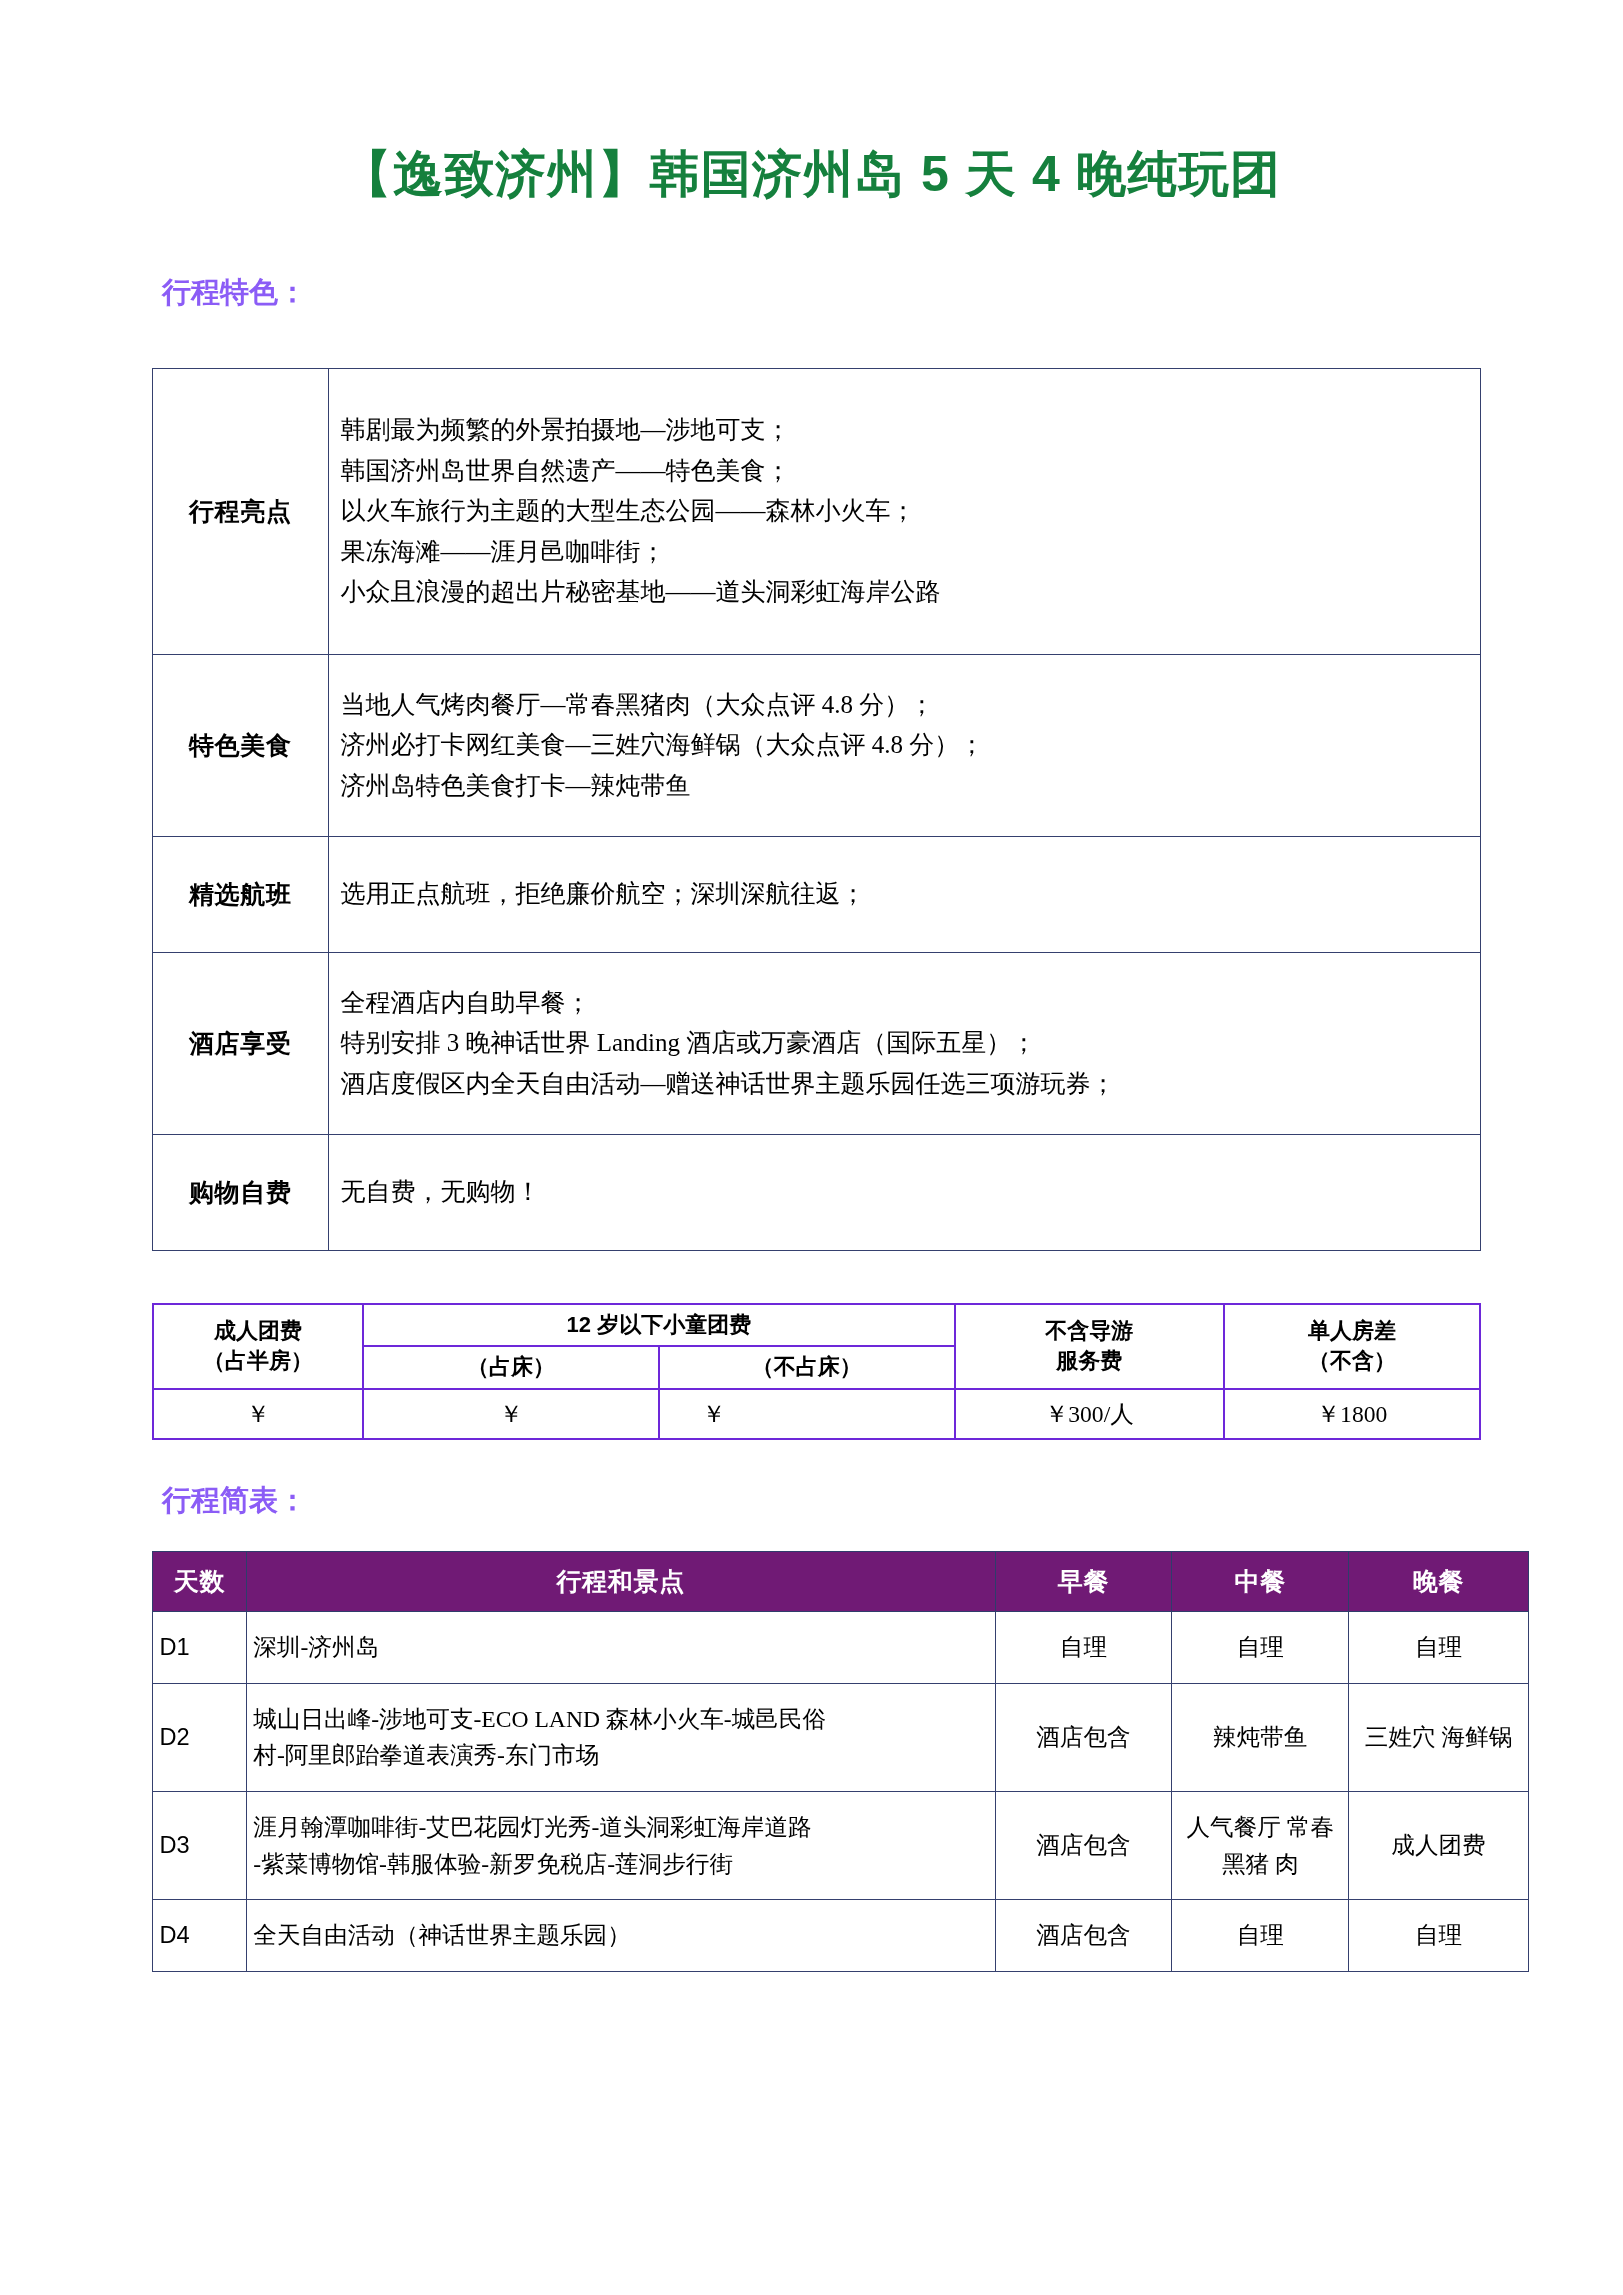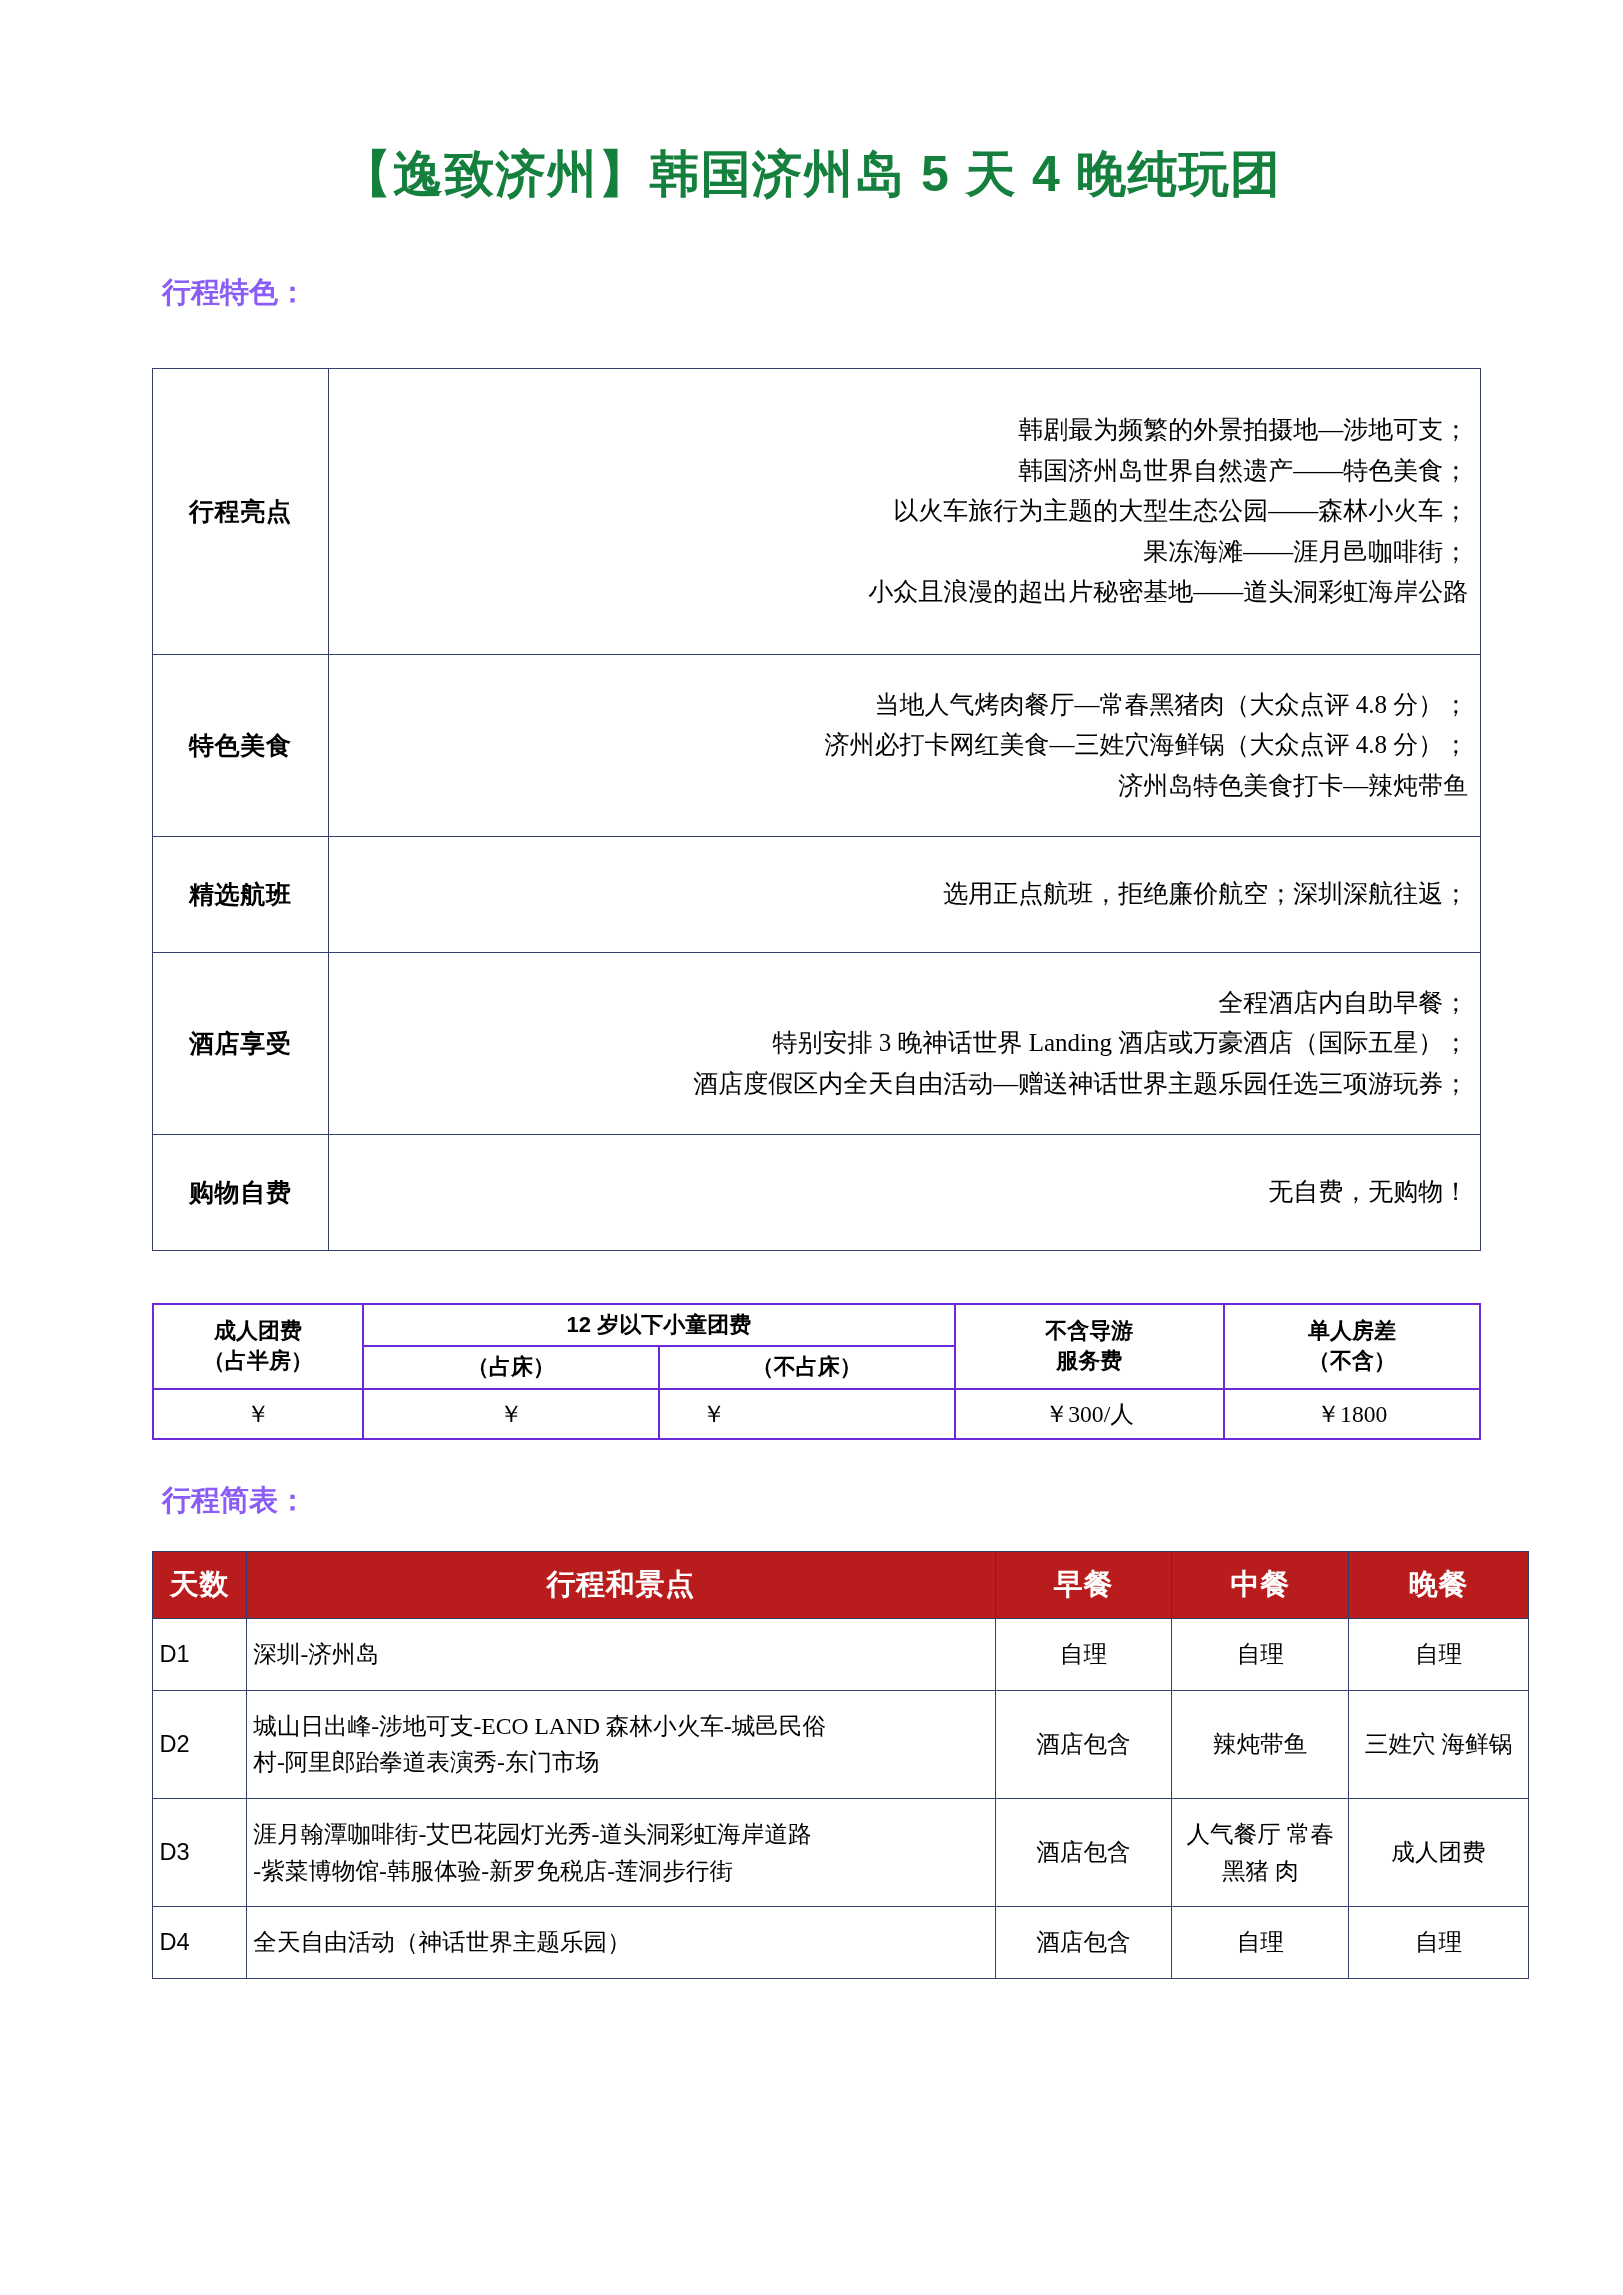--- a/index.html
+++ b/index.html
@@ -69,21 +69,20 @@
     font-size: 25px;
     letter-spacing: 0.7px;
     padding-left: 3.9px;
     padding-right: 3.9px;
     margin-top: 12px;
   }
   td.ft-body {
     font-size: 25px;
     line-height: 1.62;
     padding-left: 19.6px;
-    text-align: right;
   }
   td.ft-body .ln { display: block; white-space: nowrap; }
 
   .pad-lg { padding-top: 41px !important; padding-bottom: 41px !important; }
   .pad-md { padding-top: 30px !important; padding-bottom: 30px !important; }
   .pad-sm { padding-top: 37px !important; padding-bottom: 37px !important; }
 
   
   table.price-table {
     border-collapse: collapse;
@@ -115,25 +114,25 @@
 
   
   table.itin-table {
     border-collapse: collapse;
     width: 1329px;
     margin-left: 152px;
     margin-top: 30px;
     table-layout: fixed;
   }
   table.itin-table th {
-    background: #b91c1c;
+    background: #701a75;
     color: #ffffff;
     font-family: "Liberation Sans", "DejaVu Sans", sans-serif;
     font-weight: bold;
-    font-size: 29px;
+    font-size: 25px;
     padding: 13px 3.9px;
     border: 1.3px solid #2F3C6B;
     letter-spacing: 0.7px;
   }
   table.itin-table td {
     border: 1.3px solid #35406E;
     font-size: 23.6px;
     line-height: 1.55;
     padding: 17px 6.5px;
     vertical-align: middle;

